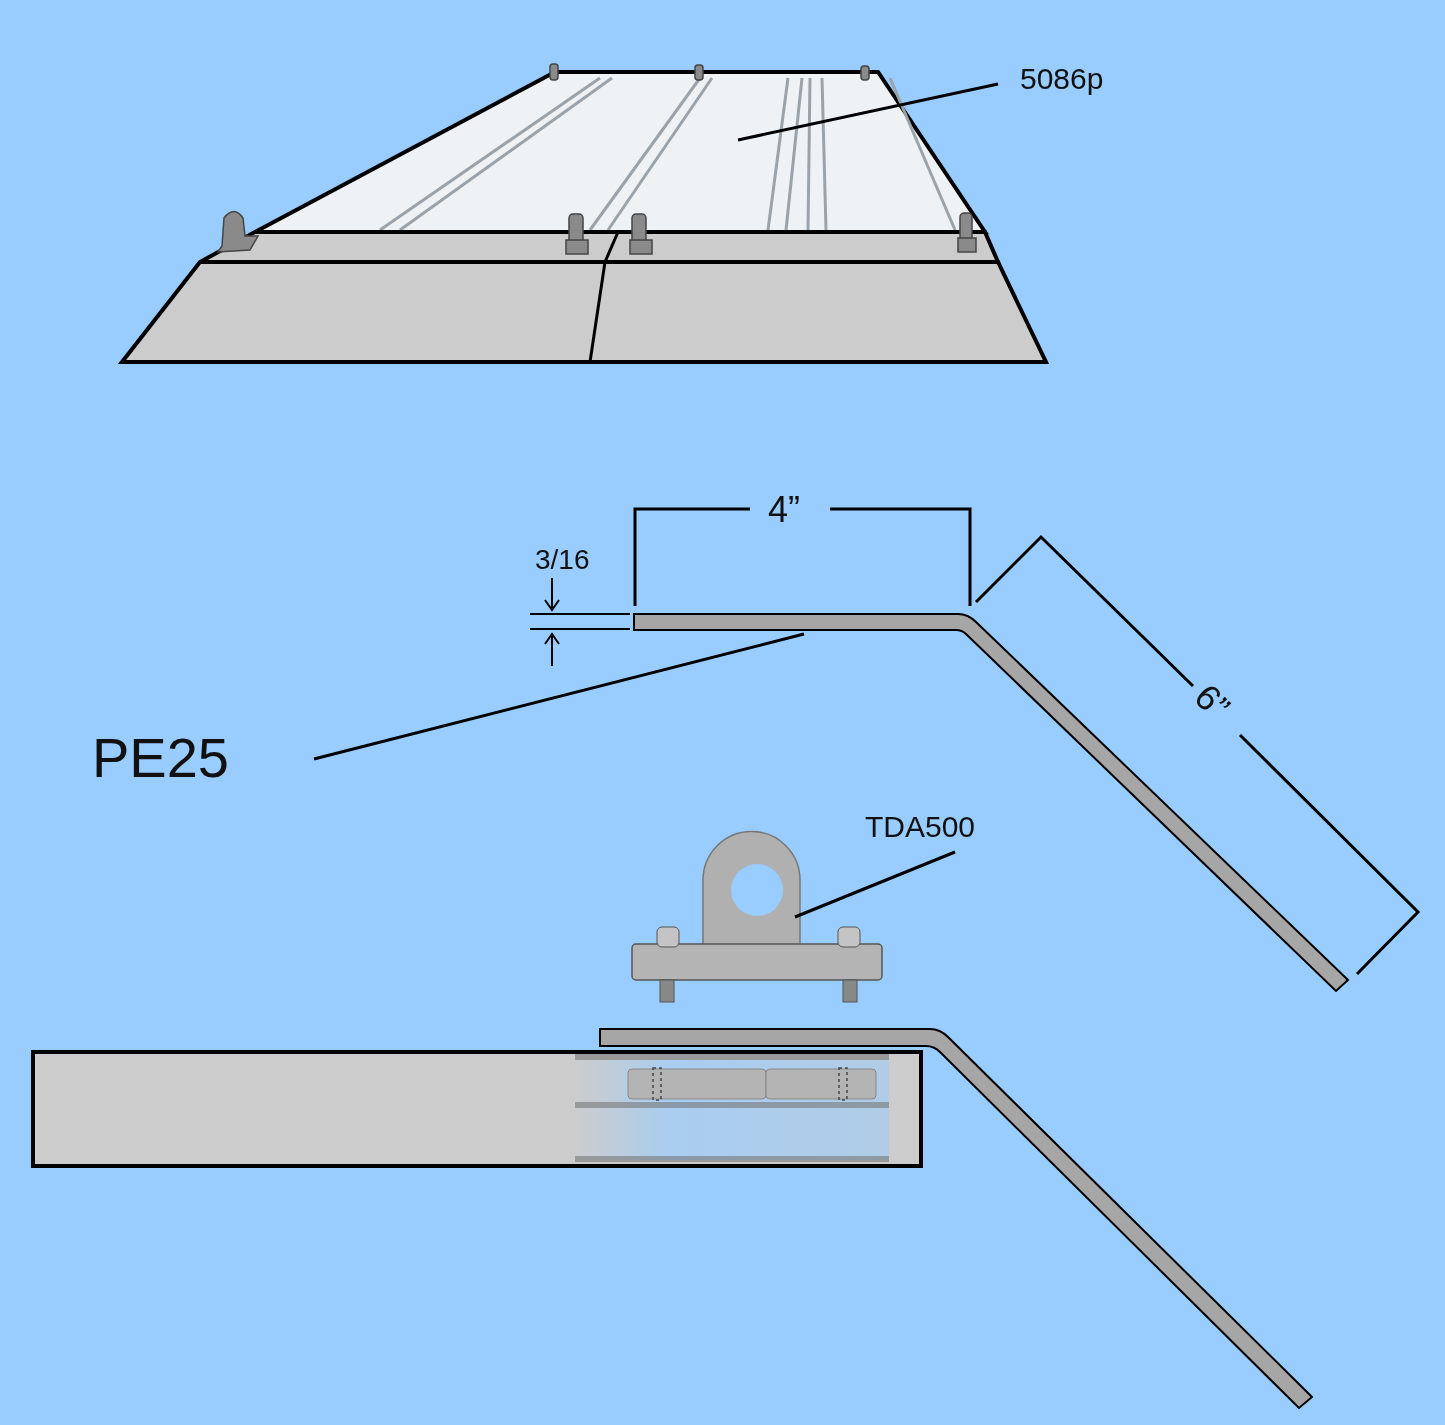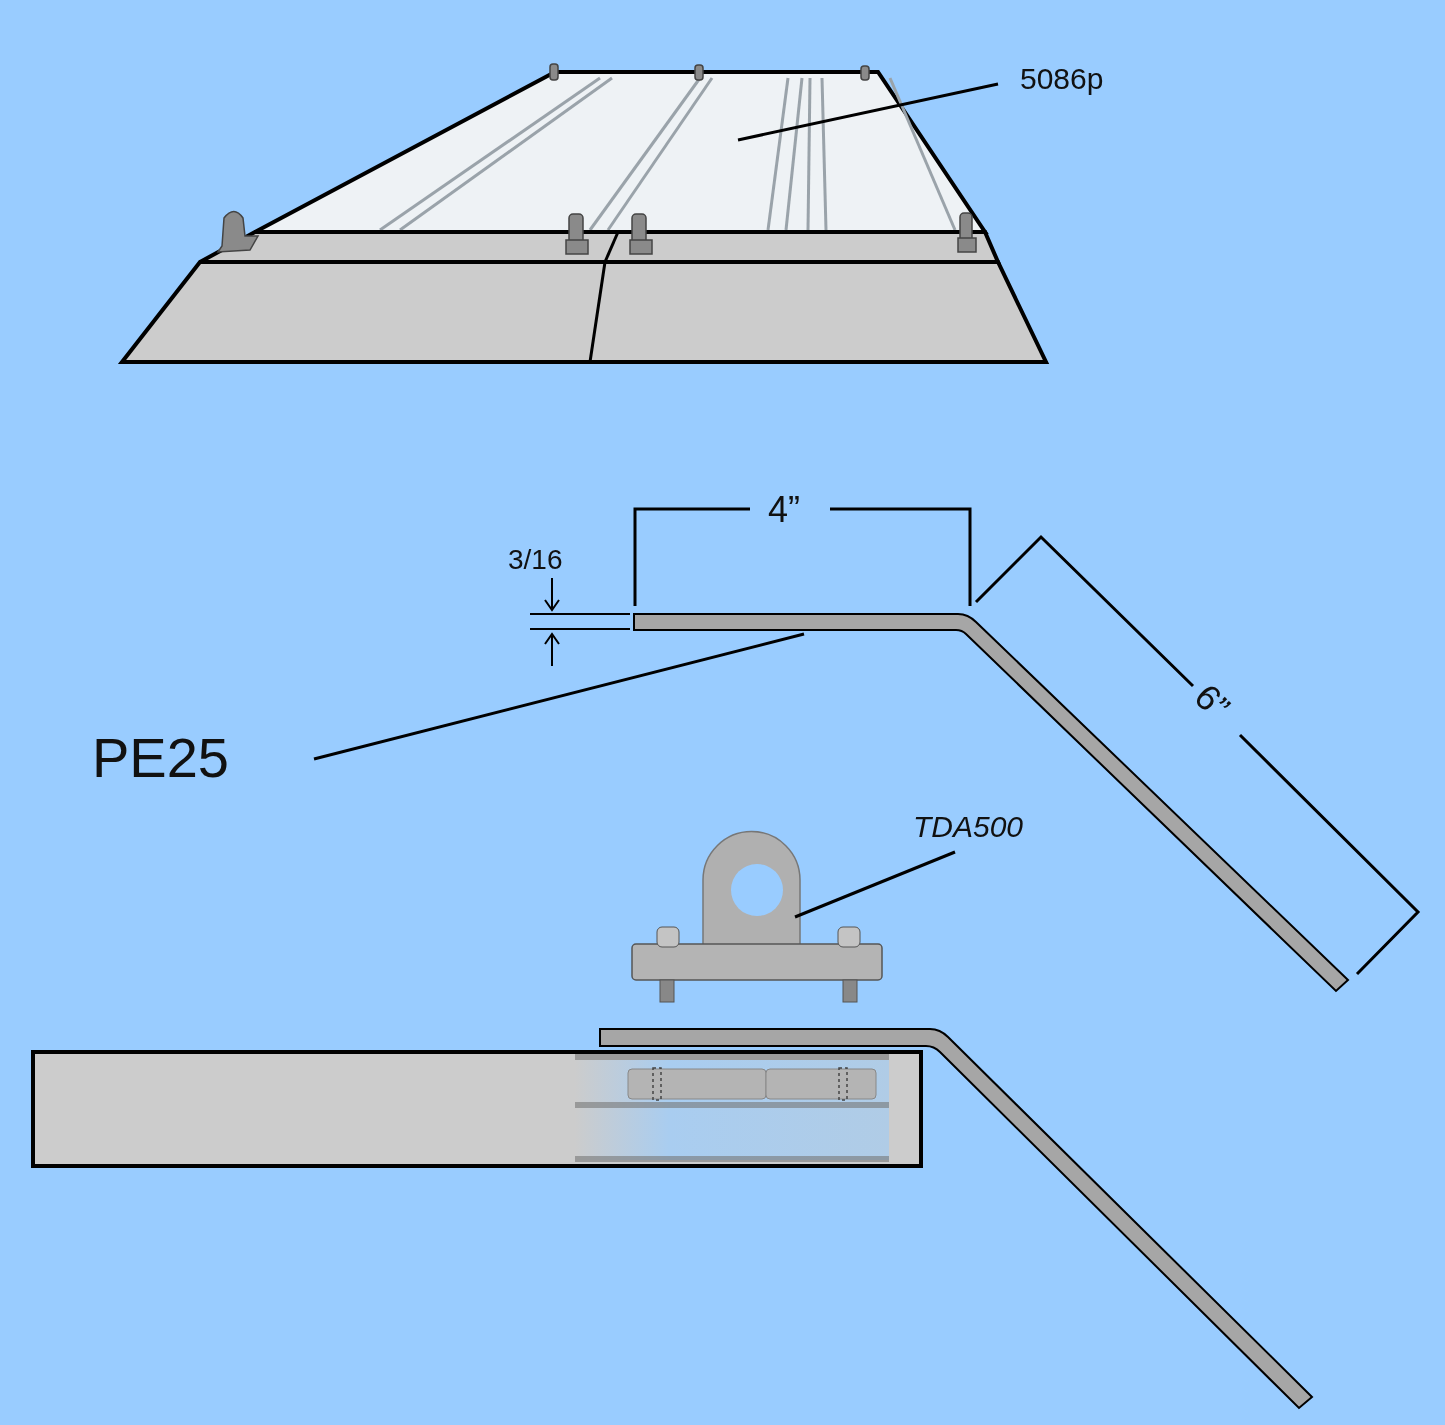--- a/index.html
+++ b/index.html
@@ -6,23 +6,23 @@
     body {
       width: 1445px; height: 1425px;
       background: #99ccff;
       position: relative; overflow: hidden;
       font-family: "Liberation Sans", sans-serif;
     }
     svg { position: absolute; left: 0; top: 0; }
     .lbl { position: absolute; color: #111; white-space: nowrap; font-family: "Liberation Sans", sans-serif; line-height: 1; }
     .lbl-5086 { left: 1020px; top: 64px; font-size: 30px; text-align: center; }
     .lbl-4in { left: 768px; top: 492px; font-size: 36px; }
-    .lbl-316 { left: 508px; top: 546px; font-size: 28px; }
+    .lbl-316 { left: 535px; top: 546px; font-size: 28px; }
     .lbl-pe25 { left: 92px; top: 730px; font-size: 56px; }
-    .lbl-tda { left: 913px; top: 812px; font-size: 30px; font-style: italic; }
+    .lbl-tda { left: 865px; top: 812px; font-size: 30px; }
     .lbl-6in { left: 1196px; top: 684px; font-size: 36px; transform: rotate(45deg); transform-origin: center; }
   </style>
 </head>
 <body>
 
 <svg width="1445" height="1425" viewBox="0 0 1445 1425">
 
   <g>
 
     <polygon points="255,232 555,72 878,72 985,232" fill="#eef2f5" stroke="#000" stroke-width="4"></polygon>

